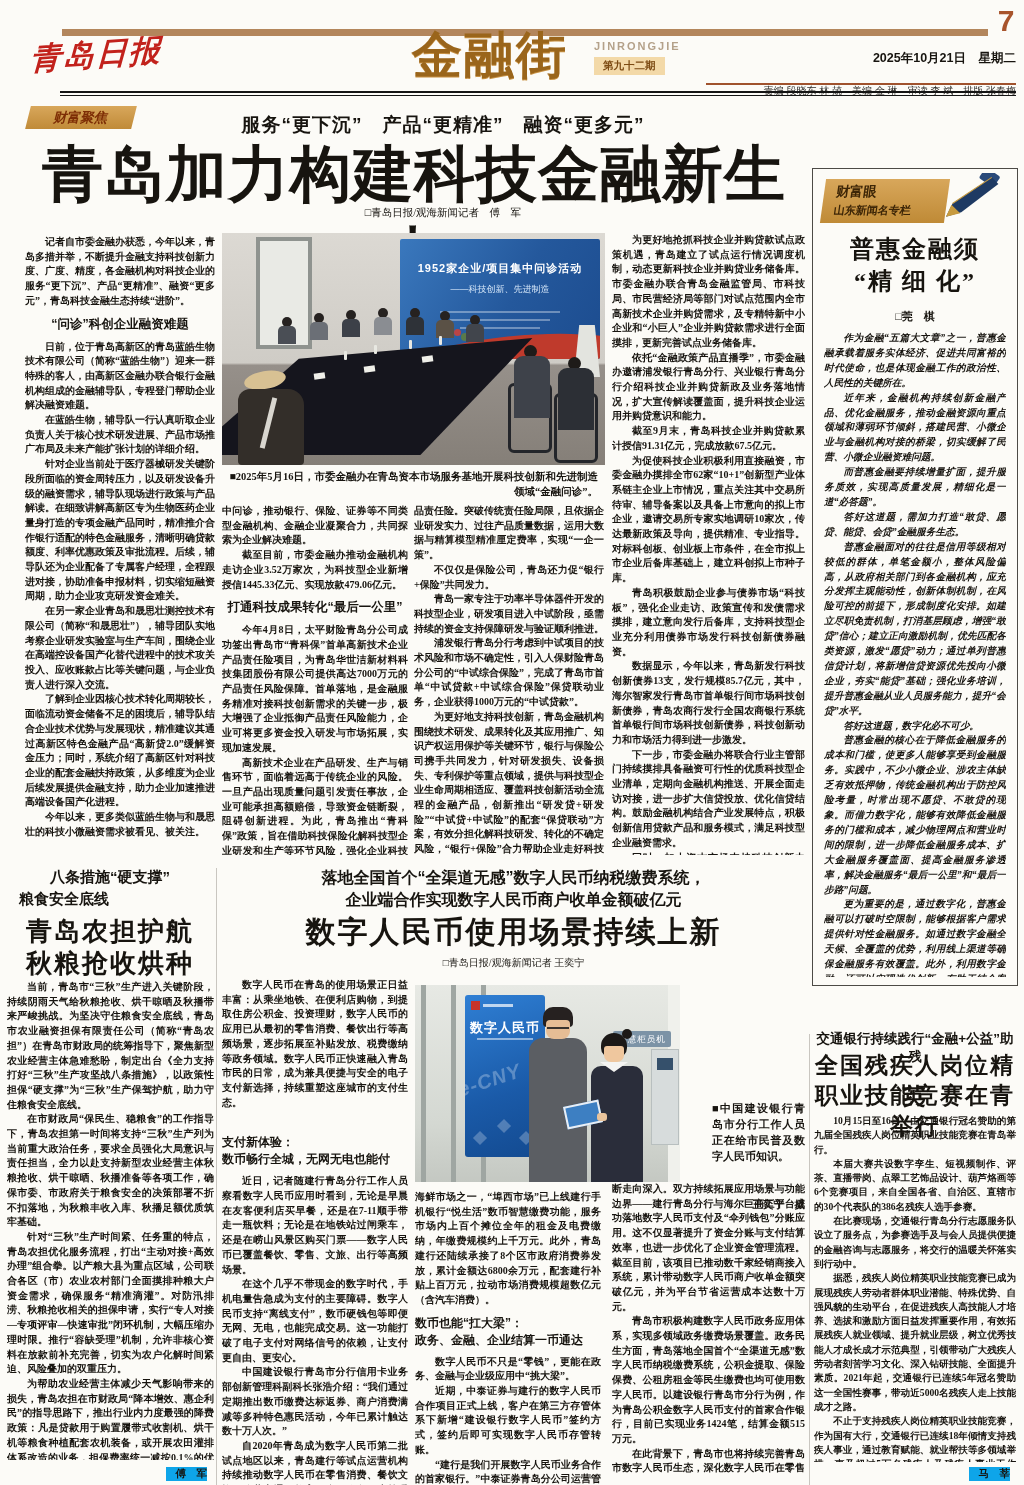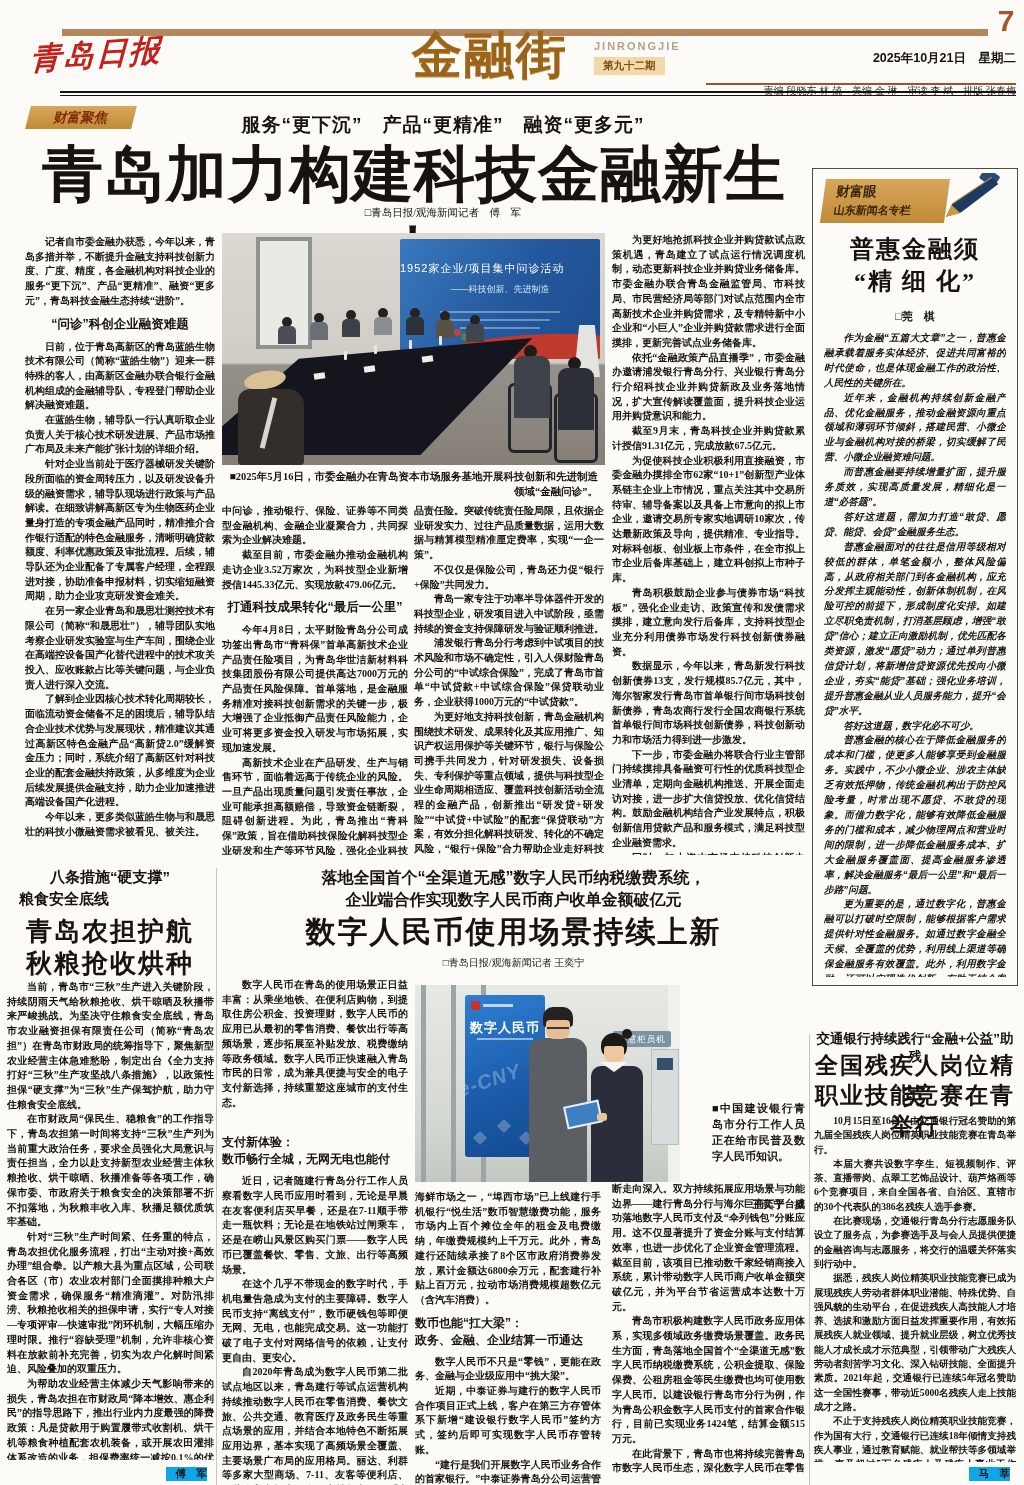--- a/index.html
+++ b/index.html
@@ -39,21 +39,21 @@
   .caption1 { left:228px; top:469px; width:370px; text-align:right; font-weight:bold; font-size:10.5px; line-height:15px;
               font-family:"Liberation Serif","DejaVu Serif",serif; }
 
   
   .photo { position:absolute; overflow:hidden; }
   .photo1 { left:222px; top:233px; width:383px; height:232px;
             background:linear-gradient(180deg,#dcd9d3 0%,#cfccc6 56%,#96908a 57%,#857f78 100%); }
   .p1-pane { left:34px; top:4px; width:56px; height:112px; background:#e9eae5; border:4px solid #8f938f; }
   .p1-screen { left:178px; top:6px; width:200px; height:120px; overflow:hidden; border-radius:2px;
                background:linear-gradient(120deg,#3a78bd 0%,#24589c 55%,#1c4c8f 100%); }
-  .p1-title { position:absolute; left:0; top:22px; width:100%; text-align:left; color:#fff; font-weight:normal; font-size:11px; letter-spacing:1px; }
+  .p1-title { position:absolute; left:0; top:22px; width:100%; text-align:center; color:#fff; font-weight:bold; font-size:11px; letter-spacing:1px; }
   .p1-sub { position:absolute; left:0; top:44px; width:100%; text-align:center; color:#d3e5f8; font-size:9px; }
   .p1-line { position:absolute; left:40px; width:120px; height:2px; background:rgba(255,255,255,.35); }
   .p1-wave { position:absolute; bottom:-8px; left:6px; width:240px; height:32px; background:#bf3a2c;
              border-radius:50% 50% 0 0/85% 85% 0 0; transform:rotate(-4deg); }
   .p1-wave2 { position:absolute; bottom:2px; left:30px; width:220px; height:18px; background:rgba(255,255,255,.25);
               border-radius:50% 50% 0 0/90% 90% 0 0; transform:rotate(-5deg); }
   .p1-podium { left:352px; top:92px; width:26px; height:52px; background:#e3e4df; clip-path:polygon(20% 0,80% 0,100% 100%,0 100%); }
   .p1-table { left:0; top:92px; width:320px; height:130px; background:#15151d;
               clip-path:polygon(0 78%,24% 26%,97% 10%,62% 100%,0 100%); }
   .p1-paper { position:absolute; width:11px; height:6px; background:#efefe9; transform:rotate(-8deg); }
@@ -324,20 +324,21 @@
     <div class="ecny-h">数字人民币使用场景持续上新</div>
     <div class="ecny-byline">□青岛日报/观海新闻记者 王奕宁</div>
 
     <div class="art dcol1">
       <p>数字人民币在青岛的使用场景正日益丰富：从乘坐地铁、在便利店购物，到提取住房公积金、投资理财，数字人民币的应用已从最初的零售消费、餐饮出行等高频场景，逐步拓展至补贴发放、税费缴纳等政务领域。数字人民币正快速融入青岛市民的日常，成为兼具便捷与安全的电子支付新选择，持续重塑这座城市的支付生态。</p>
       <div class="subhead-left" style="margin-top:24px">支付新体验：</div>
       <div class="subhead-left" style="margin-bottom:6px">数币畅行全城，无网无电也能付</div>
       <div>
           <p>近日，记者随建行青岛分行工作人员察看数字人民币应用时看到，无论是早晨在友客便利店买早餐，还是在7-11顺手带走一瓶饮料；无论是在地铁站过闸乘车，还是在崂山风景区购买门票——数字人民币已覆盖餐饮、零售、文旅、出行等高频场景。</p>
           <p>在这个几乎不带现金的数字时代，手机电量告急成为支付的主要障碍。数字人民币支持“离线支付”，数币硬钱包等即便无网、无电，也能完成交易。这一功能打破了电子支付对网络信号的依赖，让支付更自由、更安心。</p>
+          <p>中国建设银行青岛市分行信用卡业务部创新管理科副科长张浩介绍：“我们通过定期推出数币缴费达标返券、商户消费满减等多种特色惠民活动，今年已累计触达数十万人次。”</p>
           <p>自2020年青岛成为数字人民币第二批试点地区以来，青岛建行等试点运营机构持续推动数字人民币在零售消费、餐饮文旅、公共交通、教育医疗及政务民生等重点场景的应用，并结合本地特色不断拓展应用边界，基本实现了高频场景全覆盖、主要场景广布局的应用格局。丽达、利群等多家大型商场、7-11、友客等便利店、一些农贸市场也已全面支持数字人民币支付。崂山风景区也已支持数字人民币支付购票，为市民和游客带来更便捷的消费体验。</p>
         </div>
     </div>
 
     <div class="photo photo2">
       <div class="p2-bar" style="left:6px"></div>
       <div class="p2-bar" style="left:36px"></div>
       <div class="p2-bar" style="left:66px"></div>
       <div class="p2-pillar"></div>
       <div class="p2-sign">智慧柜员机</div>

